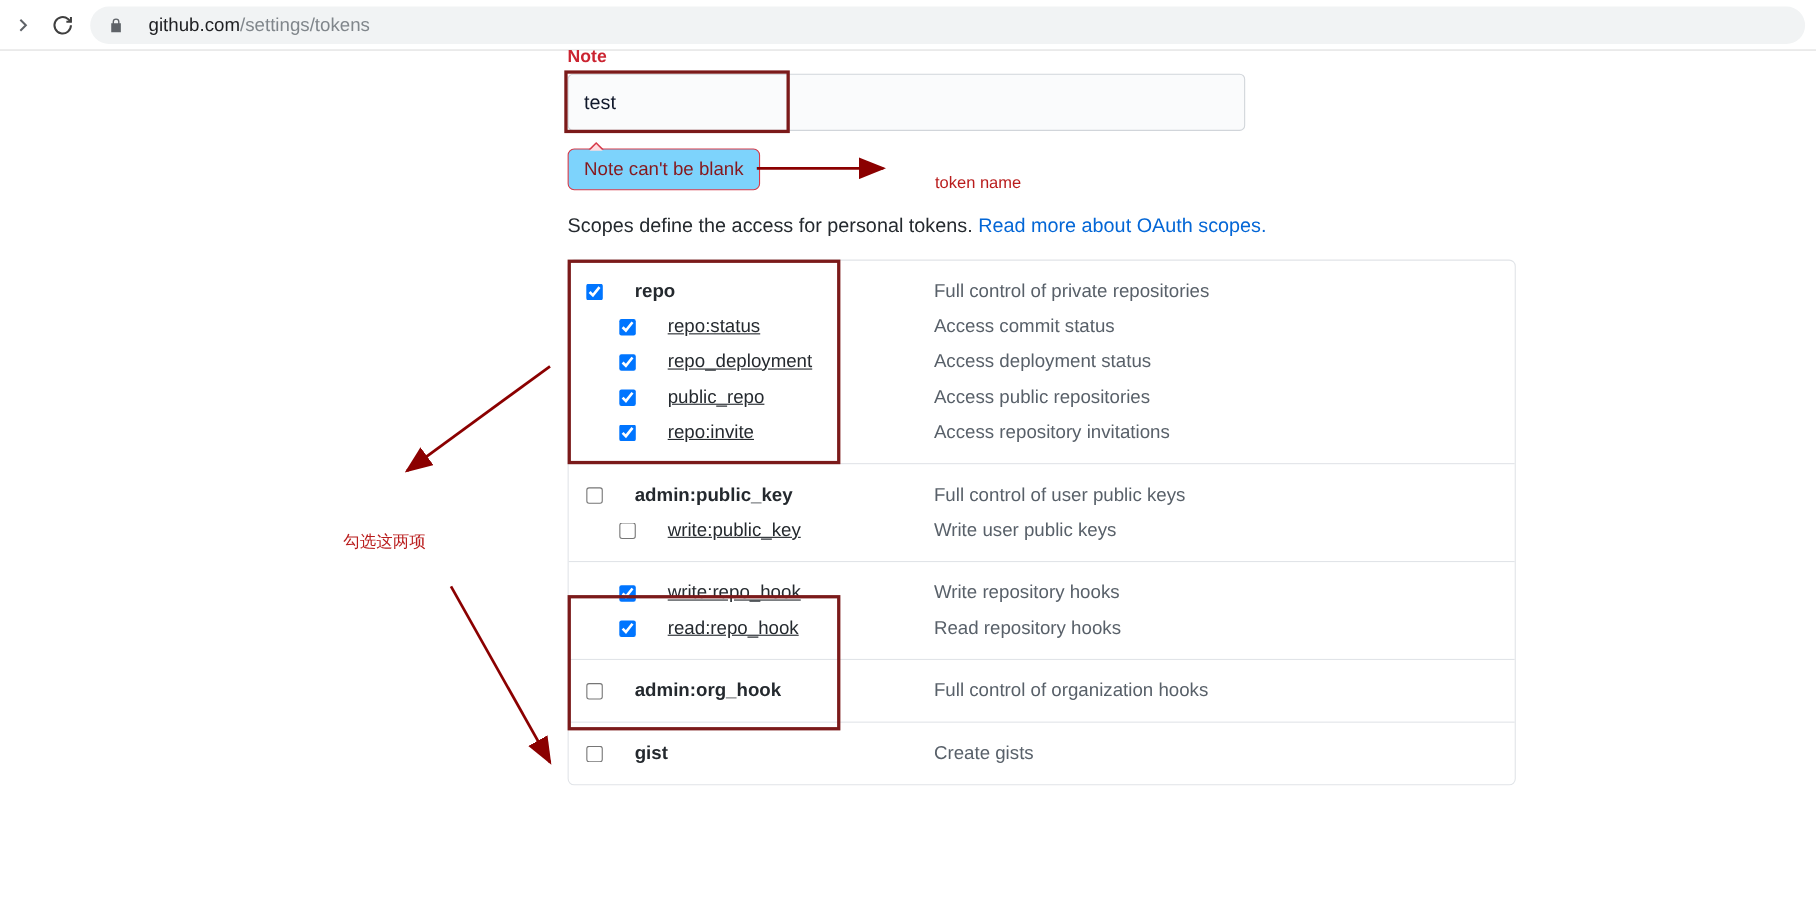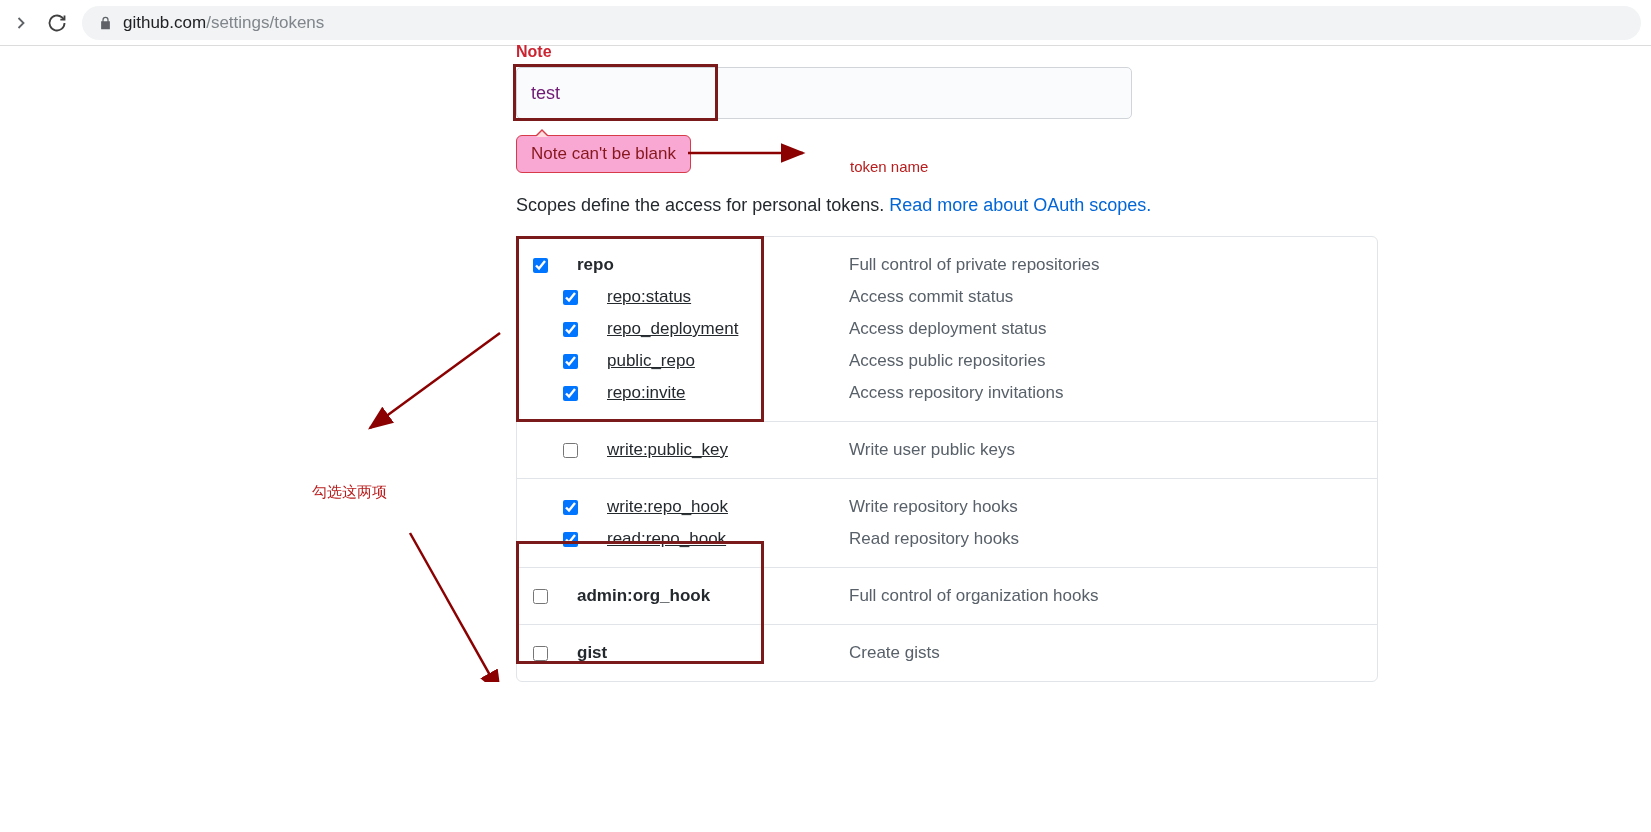--- a/index.html
+++ b/index.html
@@ -24,21 +24,21 @@
     .nav-forward svg { }
     .reload svg { }
     .address-bar {
       flex: 1;
       height: 34px;
       background: #f1f3f4;
       border-radius: 17px;
       display: flex;
       align-items: center;
       padding: 0 16px;
-      gap: 10px;
+      gap: 22px;
       font-size: 17px;
     }
     .lock-icon { color: #5f6368; display: flex; }
     .url-host { color: #202124; }
     .url-path { color: #80868b; }
 
     .page {
       width: 1651px;
       padding-top: 0;
       position: relative;
@@ -60,33 +60,33 @@
 
     .note-field-wrap { position: relative; }
     .note-input {
       width: 616px;
       height: 52px;
       border: 1px solid #d1d5da;
       background: #fafbfc;
       border-radius: 5px;
       padding: 0 14px;
       font-size: 18px;
-      color: #701a75;
+      color: #0f172a;
     }
     .note-input-highlight {
       position: absolute;
       left: -3px; top: -3px;
       width: 205px; height: 57px;
       border: 3px solid #7b1a1a;
       pointer-events: none;
     }
     .error-bubble {
       display: inline-block;
       margin-top: 16px;
-      background: #f9a8d4;
+      background: #7dd3fc;
       border: 1px solid #d73a49;
       border-radius: 6px;
       color: #86181d;
       font-size: 17px;
       padding: 8px 14px;
       position: relative;
     }
     .error-bubble::before {
       content: "";
       position: absolute;
@@ -238,20 +238,27 @@
           </div>
           <div class="scope-row child">
             <div class="chk-col">
               <input type="checkbox" checked="" style="">
             </div>
             <div class="name-col"><span class="scope-name">repo:invite</span></div>
             <div class="desc-col">Access repository invitations</div>
           </div>
         </div>
         <div class="scope-group" id="grp-admin_public_key">
+          <div class="scope-row parent">
+            <div class="chk-col">
+              <input type="checkbox" style="">
+            </div>
+            <div class="name-col"><span class="scope-name">admin:public_key</span></div>
+            <div class="desc-col">Full control of user public keys</div>
+          </div>
           <div class="scope-row child">
             <div class="chk-col">
               <input type="checkbox" style="">
             </div>
             <div class="name-col"><span class="scope-name">write:public_key</span></div>
             <div class="desc-col">Write user public keys</div>
           </div>
         </div>
         <div class="scope-group" id="grp-admin_repo_hook">
           <div class="scope-row child">

